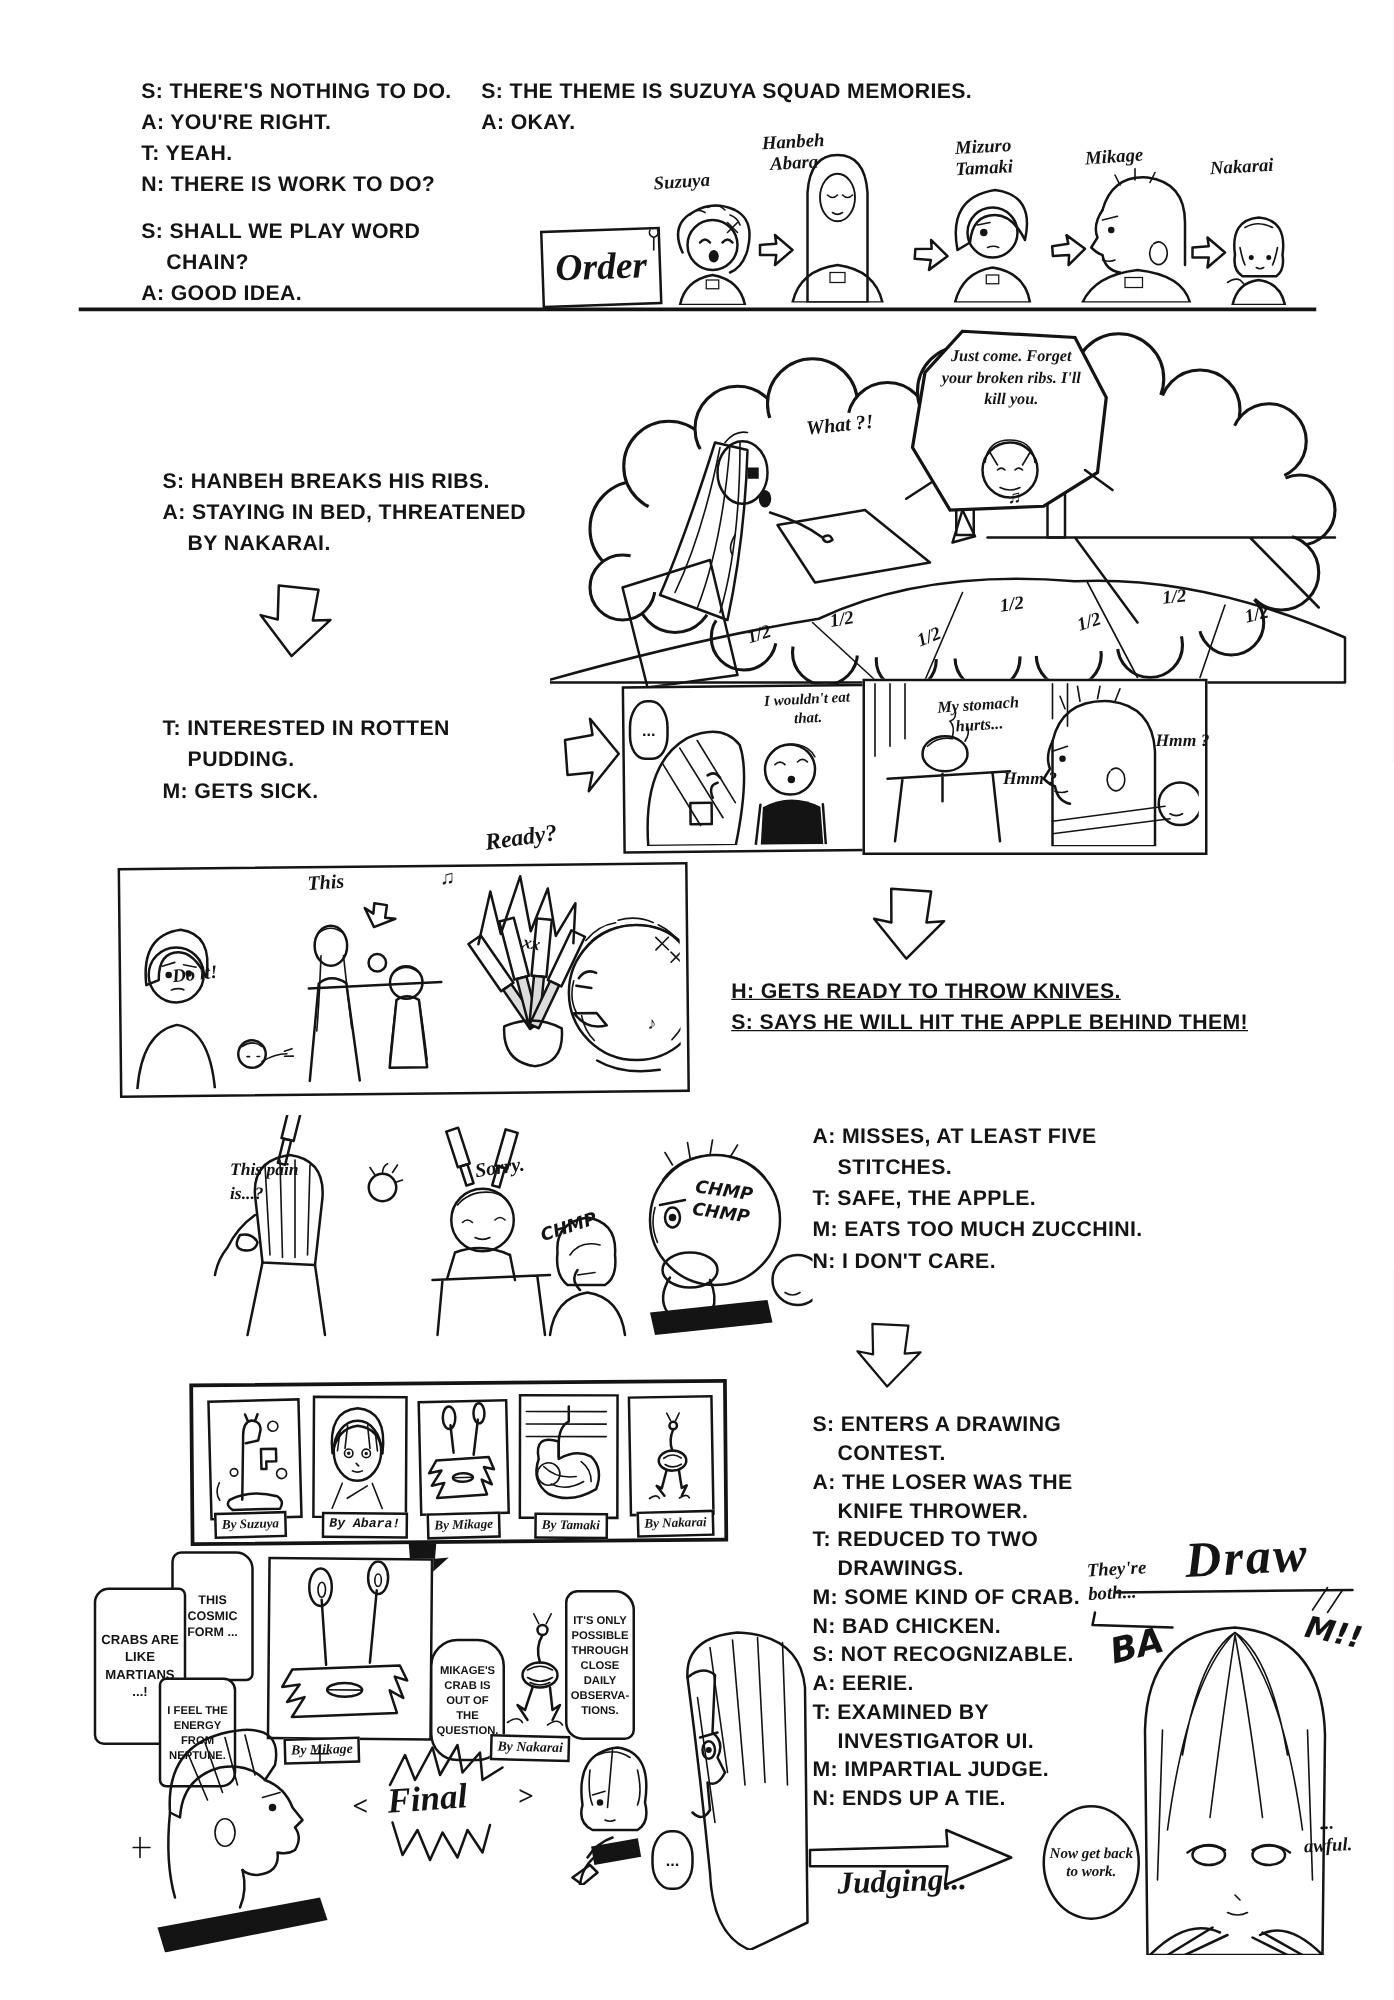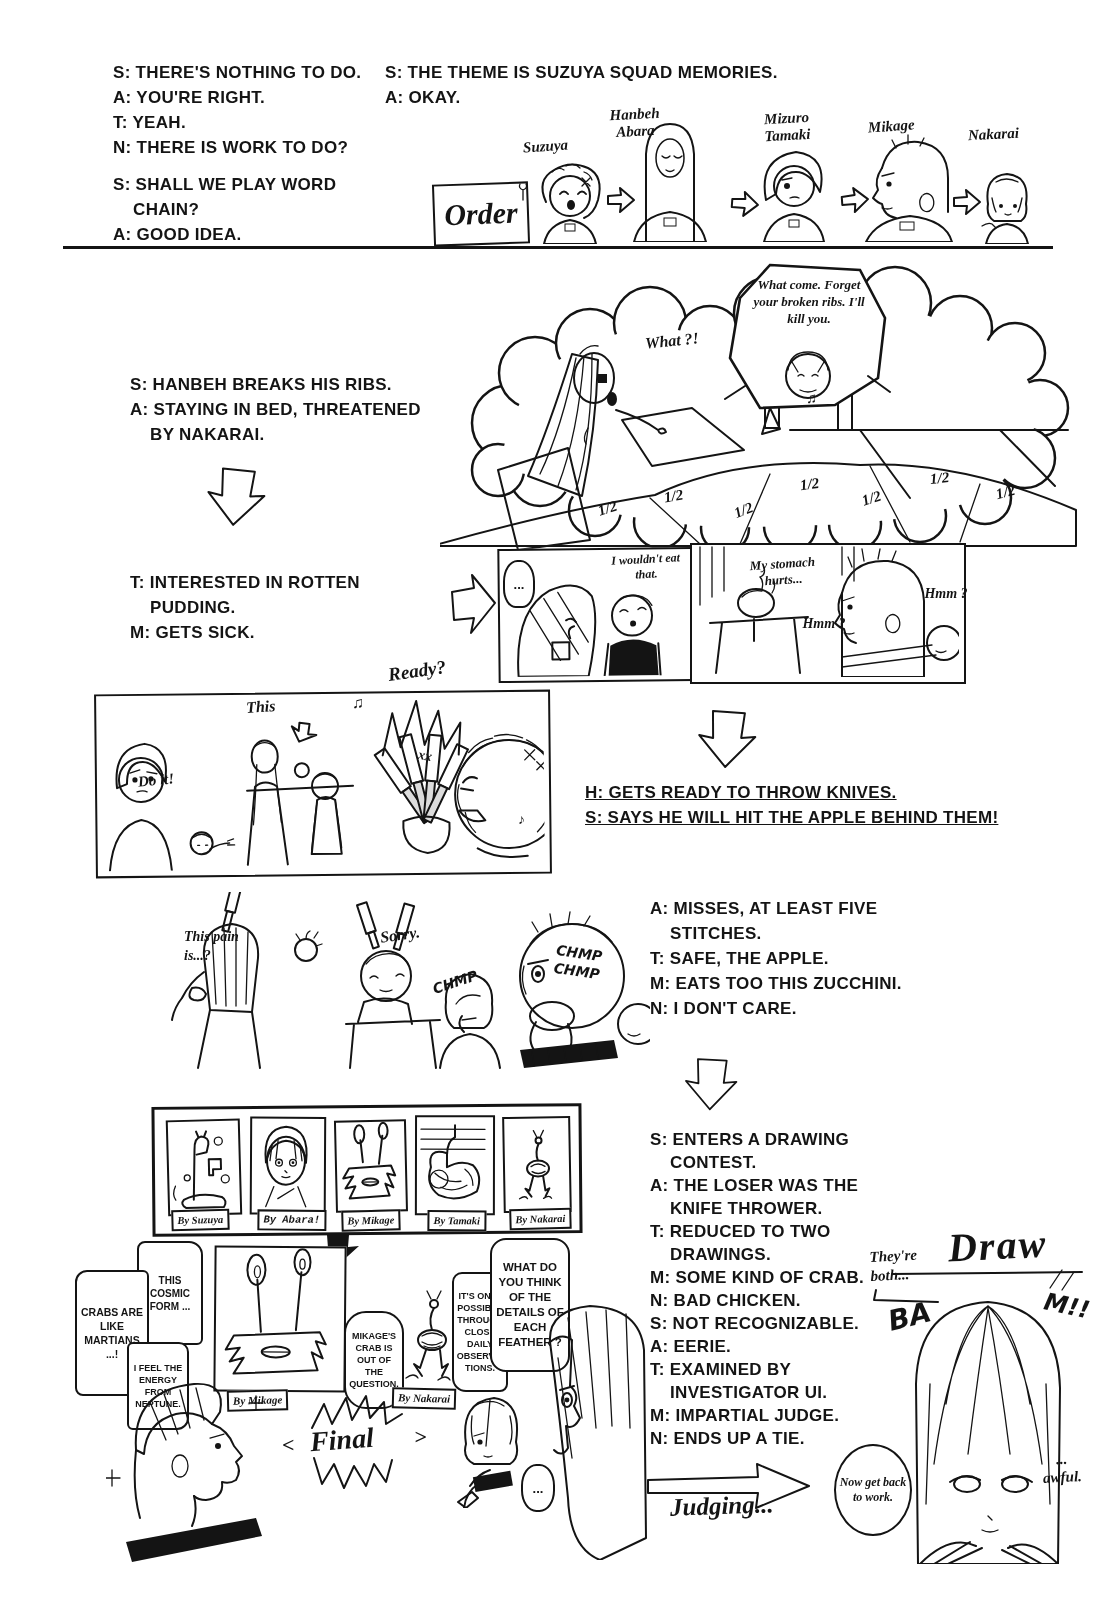--- a/index.html
+++ b/index.html
@@ -159,21 +159,21 @@
 
     <path d="M-8,288 L636,288 L636,252 Q520,202 420,207 Q300,197 215,237 Q120,252 -8,288 Z" fill="#e2e2e2" class="sk"></path>
     <path class="skt" d="M210,240 L260,286 M330,216 L300,286 M430,208 L470,284 M540,226 L520,284"></path>
 
     <polygon points="330,7 420,12 445,60 438,120 395,147 320,150 290,100 300,40" fill="#fff" stroke="#141414" stroke-width="2.6"></polygon>
     <path class="sk" d="M330,150 L322,176 L340,171 Z M305,128 l-20,13 M428,118 l22,16"></path>
     <circle cx="368" cy="118" r="22" fill="#fff" class="sk"></circle>
     <path class="skt" d="M348,112 Q350,94 368,94 Q386,94 388,112 M352,104 l6,10 M384,104 l-6,10"></path>
     <path class="skt" d="M358,118 q3,-3 6,0 M372,118 q3,-3 6,0 M360,132 q8,4 16,0"></path>
   </svg>
-  <div class="abs hand" style="left:748px;top:276px;width:122px;text-align:center;font-size:13px;line-height:17px;">What come. Forget your broken ribs. I'll kill you.</div>
+  <div class="abs hand" style="left:748px;top:276px;width:122px;text-align:center;font-size:13px;line-height:17px;">Just come. Forget your broken ribs. I'll kill you.</div>
   <div class="abs hand" style="left:642px;top:332px;width:60px;text-align:center;font-size:16px;line-height:18px;transform:rotate(-6deg);">What ?!</div>
   <div class="abs hand" style="left:806px;top:390px;font-size:15px;">♫</div>
   <div class="abs hand" style="left:598px;top:500px;font-size:15px;transform:rotate(-18deg);">1/2</div>
   <div class="abs hand" style="left:664px;top:488px;font-size:15px;transform:rotate(-10deg);">1/2</div>
   <div class="abs hand" style="left:734px;top:502px;font-size:15px;transform:rotate(-22deg);">1/2</div>
   <div class="abs hand" style="left:800px;top:476px;font-size:15px;transform:rotate(-8deg);">1/2</div>
   <div class="abs hand" style="left:862px;top:490px;font-size:15px;transform:rotate(-18deg);">1/2</div>
   <div class="abs hand" style="left:930px;top:470px;font-size:15px;transform:rotate(-6deg);">1/2</div>
   <div class="abs hand" style="left:996px;top:484px;font-size:15px;transform:rotate(-14deg);">1/2</div>
 
@@ -341,21 +341,21 @@
     <path class="skt" d="M488,142 q6,4 12,0" stroke="#fff"></path>
   </svg>
   <div class="abs hand" style="left:184px;top:896px;width:58px;font-size:14px;line-height:19px;margin-top:31px;">This pain is...?</div>
   <div class="abs hand" style="left:380px;top:926px;font-size:16px;transform:rotate(-8deg);">Sorry.</div>
   <div class="abs sfx" style="left:432px;top:974px;font-size:14px;transform:rotate(-18deg);">CHMP</div>
   <div class="abs sfx" style="left:548px;top:944px;width:60px;text-align:center;font-size:14px;line-height:18px;transform:rotate(8deg);">CHMP CHMP</div>
 
   <div class="abs caps" style="left:650px;top:896px;">A: MISSES, AT LEAST FIVE
     STITCHES.
 T: SAFE, THE APPLE.
-M: EATS TOO THIS ZUCCHINI.
+M: EATS TOO MUCH ZUCCHINI.
 N: I DON'T CARE.</div>
   <svg class="abs" style="left:682px;top:1058px;transform:rotate(3deg);" width="58" height="54" viewBox="0 0 62 60">
     <polygon points="15,2 47,2 45,27 59,25 31,57 3,27 17,29" fill="#bdbdbd" class="sk"></polygon>
   </svg>
 
   <div class="abs" style="left:152px;top:1105px;width:424px;height:124px;border:3px solid #141414;background:#fff;transform:rotate(-0.5deg);">
 
     <div class="abs" style="left:12px;top:10px;width:70px;height:92px;border:2px solid #141414;transform:rotate(-1deg);">
       <svg width="66" height="88" viewBox="0 0 66 88">
         <path class="sk" d="M24,78 L26,28 Q26,16 33,15 Q41,16 40,23 L38,31 L28,33 M30,15 l-2,-5 M36,15 l2,-5"></path>
@@ -472,23 +472,20 @@
     <ellipse cx="34" cy="54" rx="14" ry="10" fill="#fff" class="sk"></ellipse>
     <path class="skt" d="M24,50 q10,-6 20,0 M24,56 q10,6 20,0 M26,60 q8,4 16,0"></path>
     <path class="sk" d="M28,64 L22,82 L16,78 L24,90 M42,64 L44,82 L50,78 L44,90"></path>
     <path class="skt" d="M8,92 q8,-6 12,0 M40,94 q8,-6 12,0"></path>
   </svg>
   <div class="plabel abs" style="left:392px;top:1388px;transform:rotate(1.5deg);font-size:11px;">By Nakarai</div>
 
   <div class="speech abs" style="left:452px;top:1272px;width:52px;height:116px;border-radius:10px 16px 8px 14px;">
     <span class="inner" style="font-size:9px;line-height:12px;">IT'S ONLY POSSIBLE THROUGH CLOSE DAILY OBSERVA-TIONS.</span>
   </div>
-  <div class="speech abs" style="left:490px;top:1238px;width:76px;height:130px;border-radius:16px;">
-    <span class="inner" style="font-size:11.5px;line-height:15px;">WHAT DO YOU THINK OF THE DETAILS OF EACH FEATHER ?</span>
-  </div>
 
   <svg class="abs" style="left:106px;top:1350px;" width="165" height="212" viewBox="0 0 165 212">
     <path d="M30,100 Q26,40 88,34 Q120,32 114,62 L106,74 Q92,60 70,64 Q40,72 38,104 Z" fill="#dcdcdc" class="sk"></path>
     <path class="skt" d="M44,52 L60,90 M58,44 L72,84 M74,40 L84,78 M90,38 L98,70"></path>
     <path class="sk" d="M106,74 Q122,80 128,96 L136,106 L130,112 Q136,120 130,130 Q124,134 116,132 Q118,148 100,150 Q92,150 88,146"></path>
     <circle cx="112" cy="96" r="3" fill="#141414"></circle>
     <path class="skt" d="M104,88 l14,-4 M66,116 a8,11 0 1,0 16,0 a8,11 0 1,0 -16,0"></path>
     <path class="sk" d="M30,100 Q26,140 34,168 M88,146 Q92,162 86,176"></path>
     <path d="M20,192 L150,168 L156,186 L26,212 Z" fill="#141414"></path>
     <path class="skt" d="M6,120 l0,16 M-2,128 l16,0 M150,46 l0,14 M143,53 l14,0"></path>

